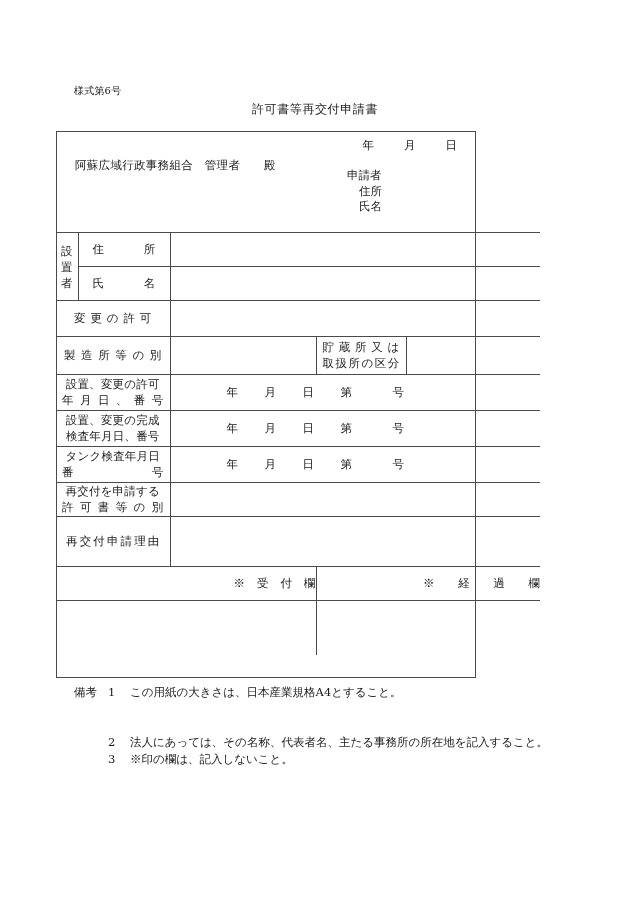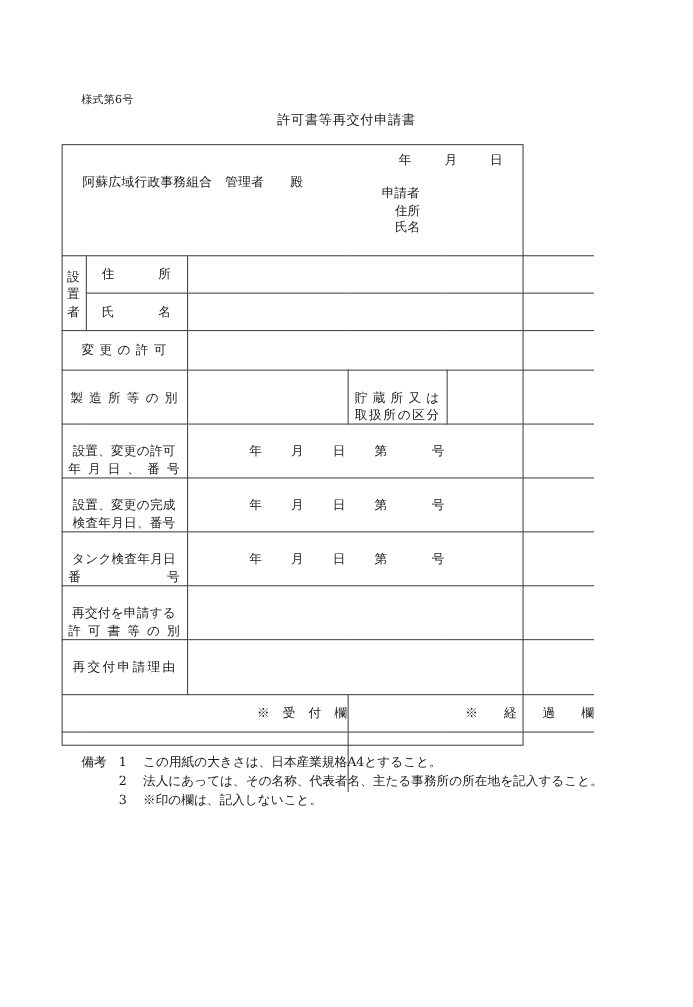--- a/index.html
+++ b/index.html
@@ -125,21 +125,20 @@
     text-align: justify;
     text-align-last: justify;
     padding: 0 14px;
     line-height: 15px;
   }
   .lbl-2line {
     display: block;
     padding: 0 6px;
     line-height: 15.5px;
     text-align: center;
-    margin-top: 17px;
   }
   .lbl-2line span {
     display: block;
     text-align: justify;
     text-align-last: justify;
   }
   .lbl-2line span.nojust {
     text-align: center;
     text-align-last: center;
   }
@@ -340,19 +339,19 @@
 
       </tbody>
     </table>
 
   </div>
 
   <div class="remarks">
 
     <span class="row"><span class="rhead">備考</span><span class="rnum">1</span><span>この用紙の大きさは、日本産業規格A4とすること。</span></span>
 
-    <span class="row ind" style="white-space:normal; display:block; padding-left:34px;"><span class="rnum">2</span><span class="wrap">法人にあっては、その名称、代表者名、主たる事務所の所在地を記入すること。</span></span>
+    <span class="row ind" style="white-space:normal; display:block; padding-left:34px;margin-top:32px;"><span class="rnum">2</span><span class="wrap">法人にあっては、その名称、代表者名、主たる事務所の所在地を記入すること。</span></span>
 
     <span class="row ind" style="padding-left:34px;"><span class="rnum">3</span><span>※印の欄は、記入しないこと。</span></span>
 
   </div>
 
 </div>
 
 </body></html>

